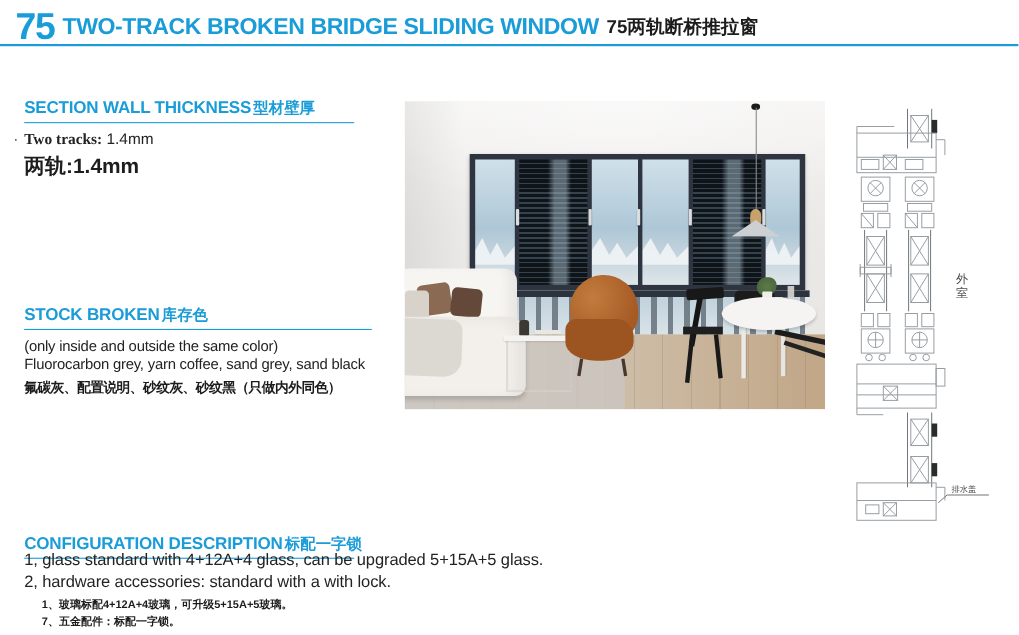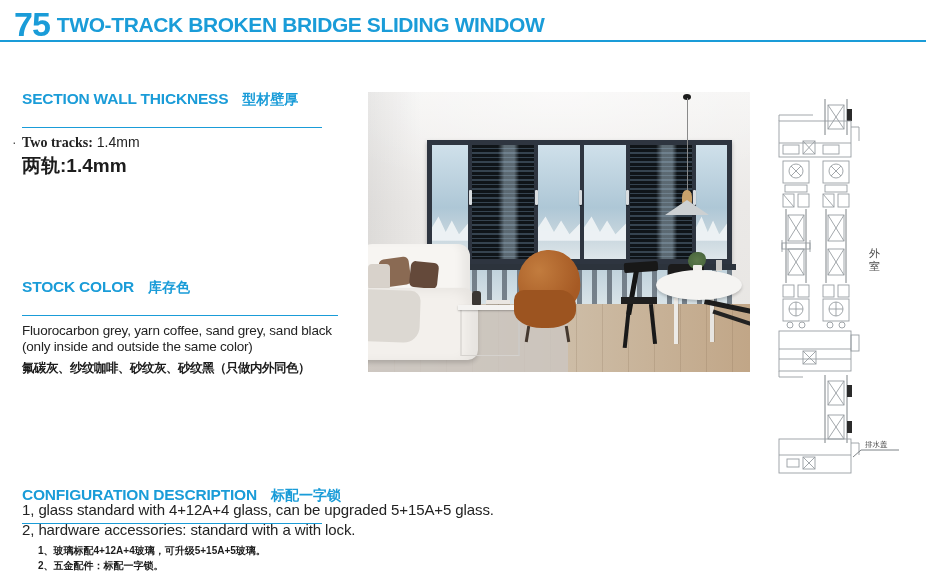--- a/index.html
+++ b/index.html
@@ -10,21 +10,21 @@
   }
   
   .header{position:absolute;left:14px;top:5px;display:flex;align-items:center;gap:7px;white-space:nowrap;}
   .model{font-size:34px;font-weight:800;color:#1a9cd8;letter-spacing:-1px;}
   .title-en{font-size:21px;font-weight:800;color:#1a9cd8;letter-spacing:-0.4px;}
   .title-zh{font-size:17px;font-weight:700;color:#1c1c1c;}
   .header-rule{position:absolute;left:0;top:40px;width:926px;height:2px;background:#1a9cd8;}
 
   
   .sec{position:absolute;left:22px;width:300px;}
-  .sec-head{display:flex;align-items:baseline;gap:14px;border-bottom:1px solid #1a9cd8;padding-bottom:18px;white-space:nowrap;}
+  .sec-head{display:flex;align-items:baseline;gap:2px;border-bottom:1px solid #1a9cd8;padding-bottom:3px;white-space:nowrap;}
   .sec-head .en{font-size:15.5px;font-weight:800;color:#1a9cd8;letter-spacing:-0.2px;}
   .sec-head .zh{font-size:14px;font-weight:700;color:#1a9cd8;}
 
   .sec-wall{top:90px;}
   .wall-line1{margin-top:6px;font-size:14px;color:#222;}
   .wall-line1 .bullet{position:absolute;left:-10px;color:#555;}
   .wall-line1 .lbl{font-weight:800;font-family:Liberation Serif, serif;}
   .wall-line2{margin-top:2px;font-size:19px;font-weight:700;color:#1d1d1d;}
 
   .sec-stock{top:278px;width:316px;}
@@ -103,61 +103,62 @@
   .dg-dark{stroke:#6e7478;stroke-width:0.9;fill:none;}
   .dg-fill{fill:#2b2b2b;stroke:none;}
   .dg-text{font-family:"Liberation Sans","DejaVu Sans",sans-serif;fill:#4a4a4a;stroke:none;}
 </style>
 </head>
 <body>
 
 <div class="header">
   <span class="model">75</span>
   <span class="title-en">TWO-TRACK BROKEN BRIDGE SLIDING WINDOW</span>
+  <span class="title-zh">75两轨断桥推拉窗</span>
 </div>
 <div class="header-rule"></div>
 
 <div class="sec sec-wall">
   <div class="sec-head">
     <span class="en">SECTION WALL THICKNESS</span>
     <span class="zh">型材壁厚</span>
   </div>
   <div class="wall-line1">
     <span class="bullet">·</span>
     <span class="lbl">Two tracks:</span>
     <span>1.4mm</span>
   </div>
   <div class="wall-line2">两轨:1.4mm</div>
 </div>
 
 <div class="sec sec-stock">
   <div class="sec-head">
-    <span class="en">STOCK COLOR</span>
+    <span class="en">STOCK BROKEN</span>
     <span class="zh">库存色</span>
   </div>
   <div class="stock-body">
+    <div>(only inside and outside the same color)</div>
     <div>Fluorocarbon grey, yarn coffee, sand grey, sand black</div>
-    <div>(only inside and outside the same color)</div>
-  </div>
-  <div class="stock-zh">氟碳灰、纱纹咖啡、砂纹灰、砂纹黑（只做内外同色）</div>
+  </div>
+  <div class="stock-zh">氟碳灰、配置说明、砂纹灰、砂纹黑（只做内外同色）</div>
 </div>
 
 <div class="sec sec-config">
   <div class="sec-head">
     <span class="en">CONFIGURATION DESCRIPTION</span>
     <span class="zh">标配一字锁</span>
   </div>
 </div>
 <div class="config-lines">
   <div>1, glass standard with 4+12A+4 glass, can be upgraded 5+15A+5 glass.</div>
   <div>2, hardware accessories: standard with a with lock.</div>
 </div>
 <div class="config-zh">
   <div>1、玻璃标配4+12A+4玻璃，可升级5+15A+5玻璃。</div>
-  <div>2、五金配件：标配一字锁。</div>
+  <div>7、五金配件：标配一字锁。</div>
 </div>
 
 <div class="photo">
   <div class="pwin">
     <div class="pane clear" style="width:36px"></div>
     <div class="pane blinds" style="width:62px"></div>
     <div class="pane clear" style="width:42px"></div>
     <div class="pane clear" style="width:42px"></div>
     <div class="pane blinds" style="width:62px"></div>
     <div class="pane clear grow"></div>

